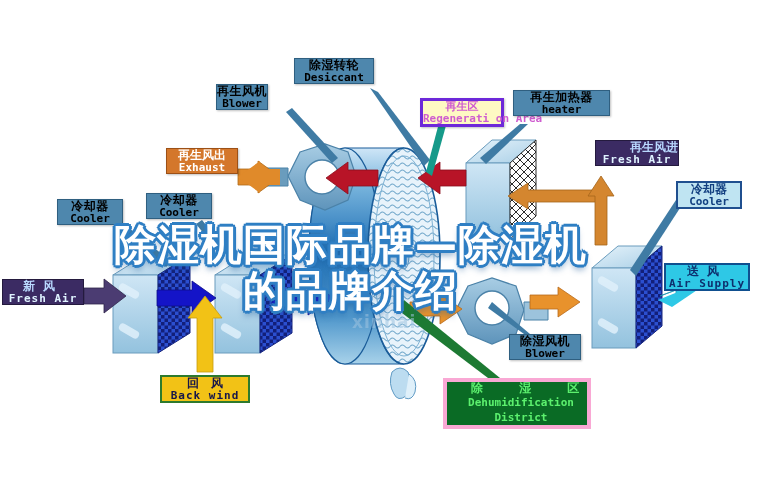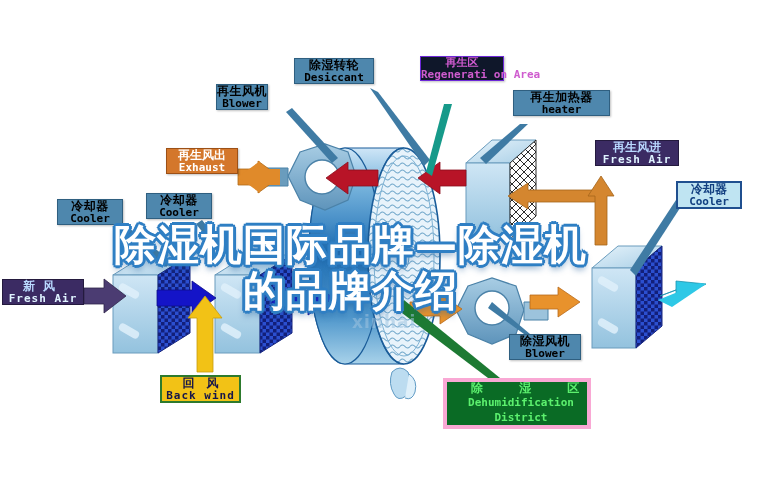--- a/index.html
+++ b/index.html
@@ -20,22 +20,22 @@
   .lbl.steel .cn{font-size:12px;letter-spacing:.5px;}
   .lbl.steel .en{font-size:11px;letter-spacing:0px;}
 
   
   .lbl.orange{background:#d4772b;border:1px solid #9c5016;color:#ffffff;
               box-shadow:1px 1px 2px rgba(0,0,0,.25);}
   .lbl.orange .cn{font-size:12px;}
   .lbl.orange .en{font-size:11px;}
 
   
-  .lbl.teal{background:#0f172a;border:1px solid #6d28d9;color:#c452c4;
-            box-shadow:1px 1px 2px rgba(0,0,0,.25);}
+  .lbl.teal{background:#fef9c3;border:3px solid #6d28d9;color:#c452c4;
+            box-shadow:1px 1px 2px rgba(0,0,0,.25);margin-top:42px;}
   .lbl.teal .cn{font-size:11px;color:#d05bd0;}
   .lbl.teal .en{font-size:11px;color:#cf5ccf;}
 
   
   .lbl.purple{background:#3b2b63;border:1px solid #241a3e;color:#8fe8ff;}
   .lbl.purple .cn{font-size:12px;color:#b9d9ff;letter-spacing:8px;}
   .lbl.purple .en{font-size:11px;color:#dff3ff;letter-spacing:1px;}
 
   
   .lbl.ice{background:#bfe4f2;border:2px solid #1f4f8f;color:#12407f;}
@@ -256,46 +256,50 @@
     <span class="cn">再生区</span>
     <span class="en">Regenerati on Area</span>
   </div>
 
   <div class="lbl steel" style="left:513px;top:90px;width:97px;">
     <span class="cn">再生加热器</span>
     <span class="en">heater</span>
   </div>
 
   <div class="lbl purple" style="left:595px;top:140px;width:84px;">
-    <span class="cn" style="letter-spacing:0;">再生风进</span>
+    <span class="cn" style="letter-spacing:0;text-align:right;">再生风进</span>
     <span class="en">Fresh Air</span>
   </div>
 
   <div class="lbl ice" style="left:676px;top:181px;width:66px;">
     <span class="cn" style="letter-spacing:0;">冷却器</span>
     <span class="en">Cooler</span>
   </div>
 
+  <div class="lbl cyan" style="left:664px;top:263px;width:86px;">
+    <span class="cn">送风</span>
+    <span class="en">Air Supply</span>
+  </div>
 
   <div class="lbl purple" style="left:2px;top:279px;width:82px;">
     <span class="cn">新风</span>
     <span class="en">Fresh Air</span>
   </div>
 
   <div class="lbl steel" style="left:509px;top:334px;width:72px;">
     <span class="cn">除湿风机</span>
     <span class="en">Blower</span>
   </div>
 
   <div class="lbl green" style="left:443px;top:378px;width:148px;">
     <span class="cn" style="letter-spacing:16px;padding-left:16px;">除 湿 区</span>
     <span class="en" style="font-size:11px;white-space:normal;line-height:15px;">Dehumidification District</span>
   </div>
 
-  <div class="lbl yellow" style="left:160px;top:375px;width:81px;">
+  <div class="lbl yellow" style="left:160px;top:375px;width:90px;">
     <span class="cn">回风</span>
     <span class="en">Back wind</span>
   </div>
 
   <div id="title-overlay">
     <div>除湿机国际品牌—除湿机</div>
     <div>的品牌介绍</div>
   </div>
 
 </div>

